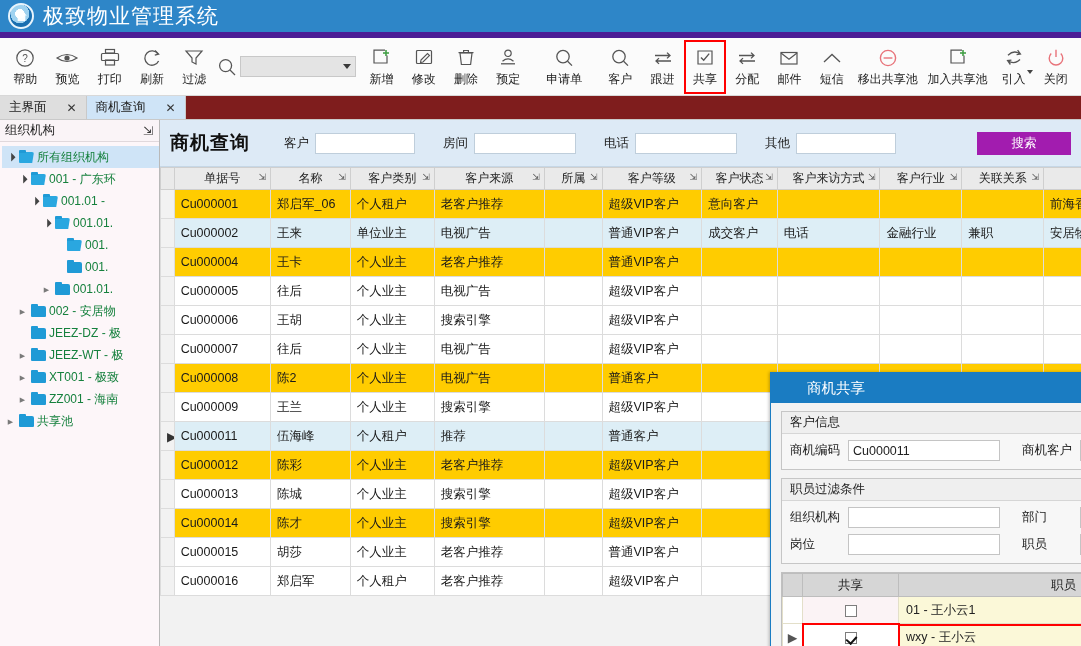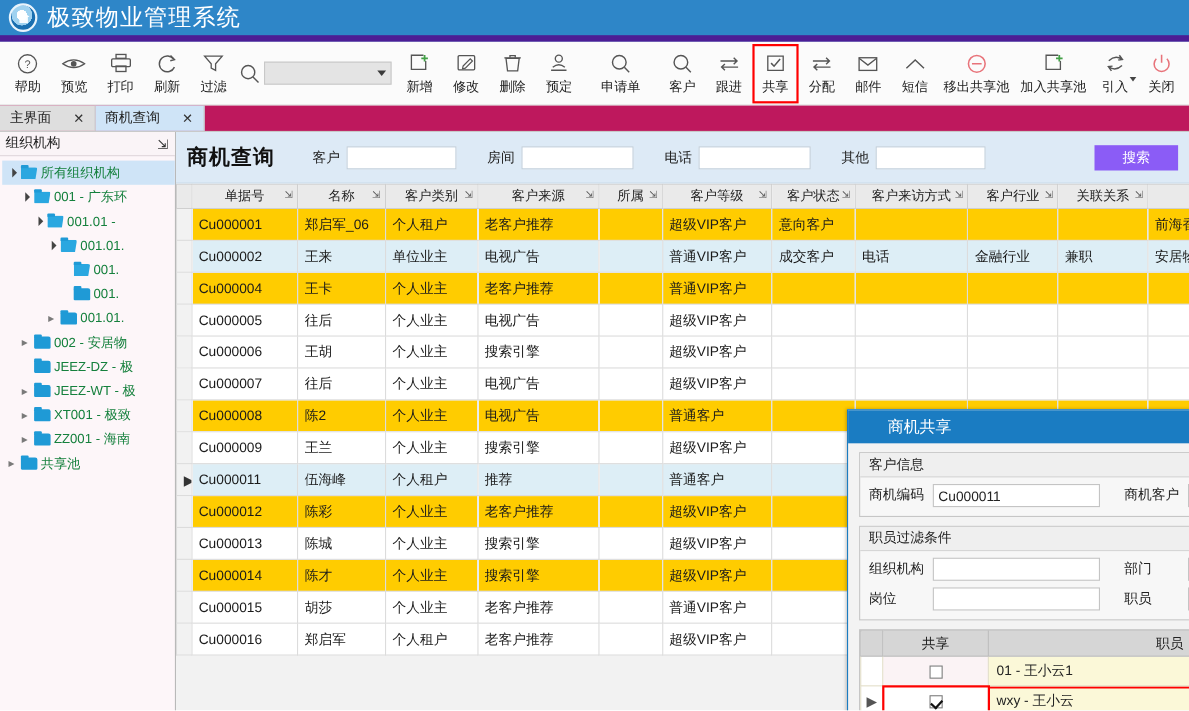--- a/index.html
+++ b/index.html
@@ -54,21 +54,21 @@
     width:0;height:0;border-left:4px solid transparent;border-right:4px solid transparent;
     border-top:5px solid #3a3a3a;
   }
   .dropcaret{
     width:0;height:0;border-left:3px solid transparent;border-right:3px solid transparent;
     border-top:4px solid #444; position:absolute; right:2px; top:30px;
   }
 
   
   #tabs{
-    height:24px; background:#be185d; border-bottom:1px solid #c9c9c9;
+    height:24px; background:#7f1d1d; border-bottom:1px solid #c9c9c9;
     display:flex; align-items:stretch;
   }
   .tab{
     display:flex; align-items:center; gap:20px; padding:0 9px;
     border-right:1px solid #c9c9c9; font-size:12.5px; color:#222;
   }
   .tab.active{ background:#cfe4f7; }
   .tab.inactive{ background:#dedede; }
   .tab .x{ font-size:12px; color:#333; font-weight:bold; cursor:default; }
 
@@ -111,21 +111,21 @@
     padding:0 10px; gap:0; border-bottom:1px solid #c6d7e6;
   }
   #searchbar .ptitle{ font-size:19px; font-weight:bold; color:#111; margin-right:34px; letter-spacing:1px; }
   .fgrp{ display:flex; align-items:center; margin-right:28px; }
   .fgrp .lbl{ font-size:12.5px; color:#222; margin-right:6px; }
   .fgrp input{
     height:21px; border:1px solid #bfcedb; background:#fff; font-size:12px;
     padding:0 4px; font-family:inherit; outline:none;
   }
   #btnSearch{
-    margin-left:auto; width:76px; height:23px; background:#8b5cf6; color:#fff;
+    margin-left:auto; width:94px; height:23px; background:#a21caf; color:#fff;
     border:none; font-size:12.5px; font-family:inherit; cursor:default;
   }
 
   
   #gridwrap{ position:absolute; left:0; right:0; top:47px; bottom:0; overflow:hidden; background:#f2f2f2; }
   table.grid{ border-collapse:collapse; table-layout:fixed; width:1010px; background:#fff; }
   table.grid th{
     height:22px; background:#eaeaea; border:1px solid #cfcfcf; font-weight:normal;
     font-size:12px; color:#222; padding:0 4px; position:relative;
   }

